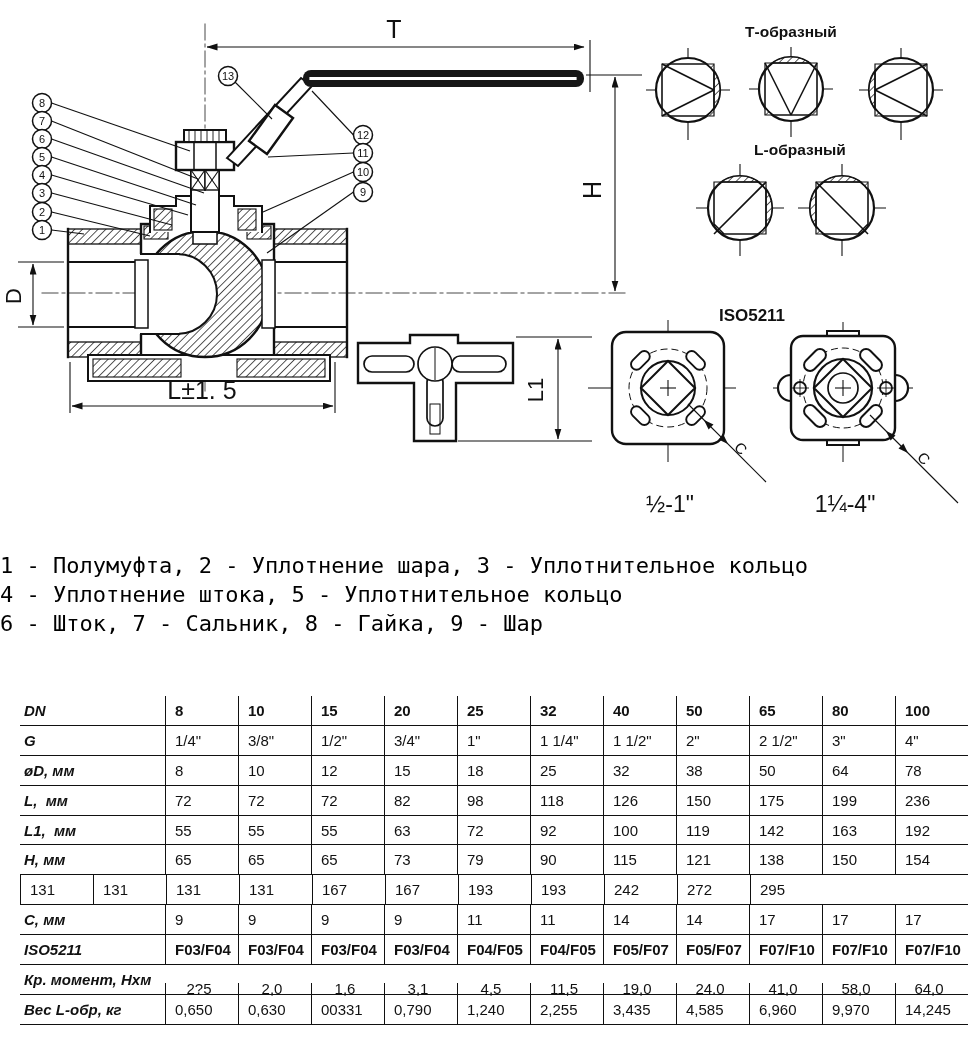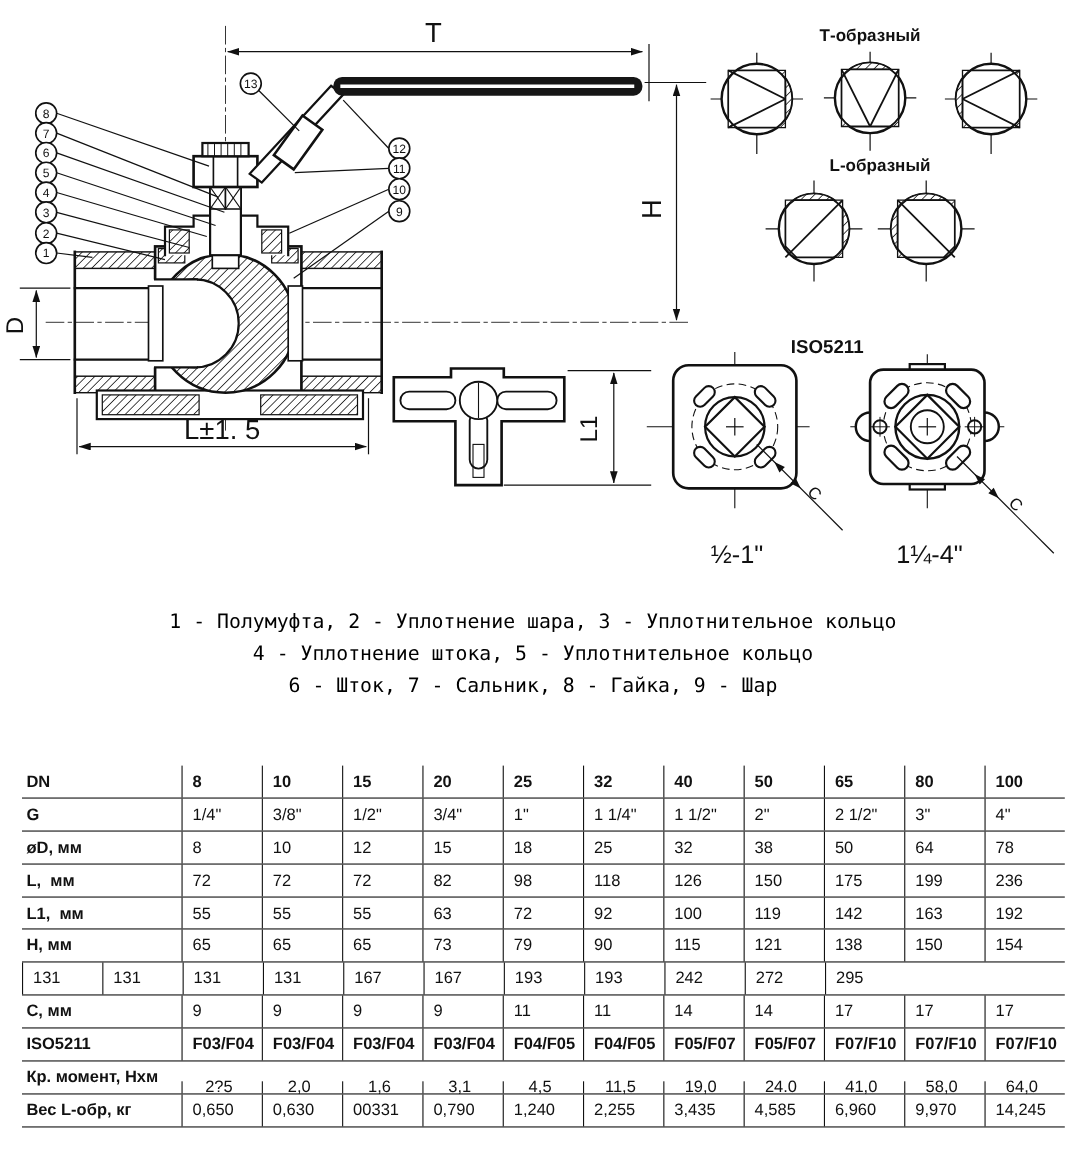--- a/index.html
+++ b/index.html
@@ -2,28 +2,28 @@
 <html><head>
 <meta charset="utf-8">
 <style>
   html,body{margin:0;padding:0;background:#fff;width:969px;height:1059px;overflow:hidden;}
   .page{position:absolute;left:0;top:0;width:969px;height:1059px;background:#fff;
         font-family:"Liberation Sans",sans-serif;color:#111;}
   svg text{fill:#111;}
   .lbl{font-family:"Liberation Sans",sans-serif;font-weight:bold;}
   .dimtxt{font-family:"Liberation Sans",sans-serif;}
   
-  .legend{position:absolute;left:0;top:551px;width:969px;text-align:center;
+  .legend{position:absolute;left:0;top:551px;width:969px;
           font-family:"DejaVu Sans Mono","Liberation Mono",monospace;
-          font-size:18px;line-height:29px;color:#000;}
+          font-size:22px;line-height:29px;color:#000;}
   
   .spec{position:absolute;left:20px;top:696px;width:948px;font-size:15px;color:#111;}
   .trow{display:flex;height:29.9px;box-sizing:border-box;border-bottom:1.8px solid #111;align-items:stretch;}
   .tlabel{width:145px;box-sizing:border-box;padding-left:4px;font-weight:bold;
-          display:flex;align-items:center;white-space:pre;}
+          display:flex;align-items:center;white-space:pre;font-style:italic;}
   .tcell{width:73px;box-sizing:border-box;padding-left:9px;border-left:1.2px solid #111;
          display:flex;align-items:center;}
   .trow.bold .tcell{font-weight:bold;}
   .trow.center .tcell{justify-content:center;padding-left:0;padding-right:6px;margin-top:18px;}
 </style>
 </head>
 <body>
 
 <div class="page">
 

